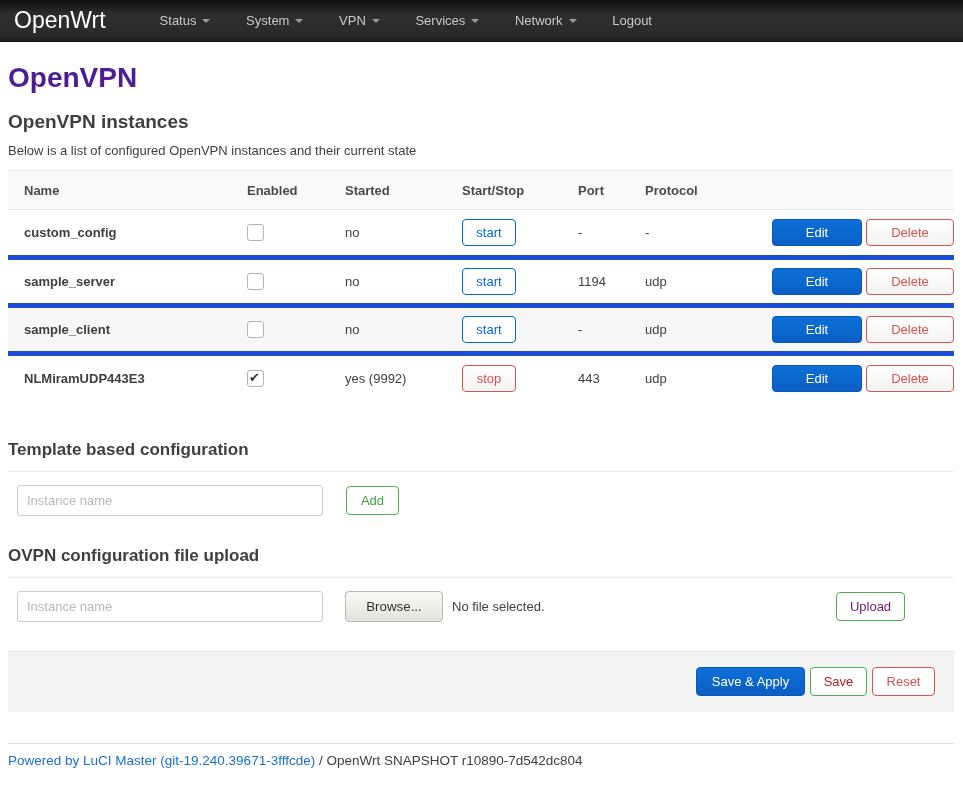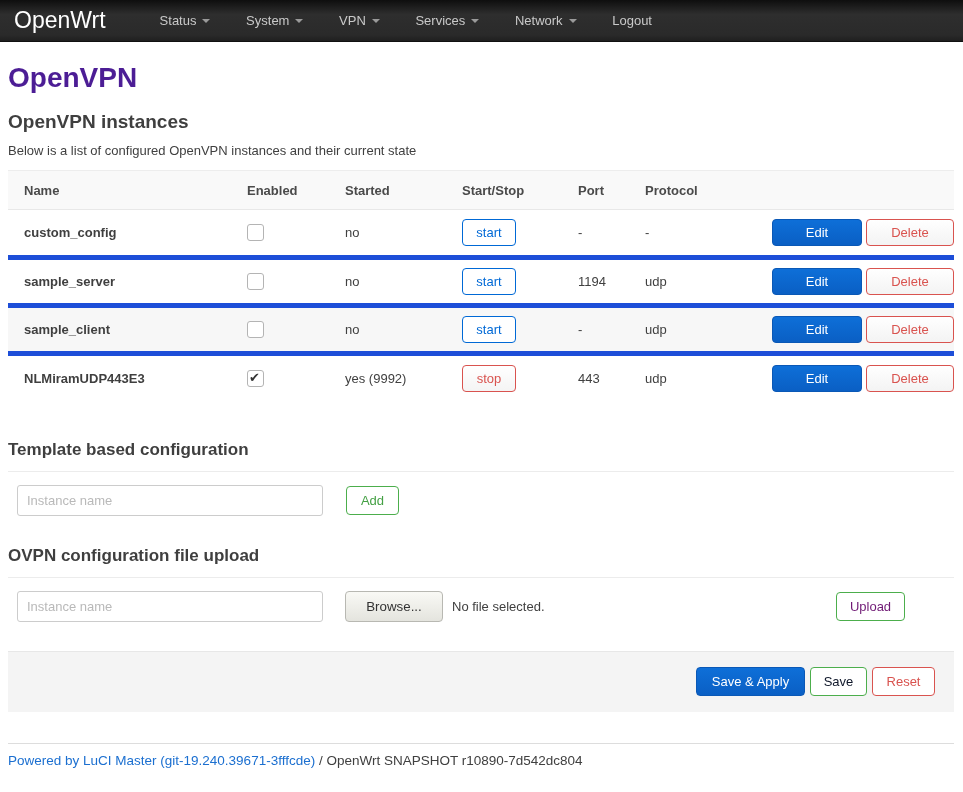--- a/index.html
+++ b/index.html
@@ -138,21 +138,21 @@
   .btn-delete { color: #d9534f; border-color: #d9534f; width: 88px; background: linear-gradient(#fff, #f3f3f3); }
   .btn-add    { color: #44a044; border-color: #4cae4c; width: 53px; padding: 6px 0; }
   .btn-upload { color: #701a75; border-color: #4cae4c; width: 69px; padding: 6px 0; }
   .btn-save-apply {
     background: linear-gradient(#0e6fd8, #0a5fc4);
     border-color: #0a58b6;
     color: #fff;
     width: 109px;
     padding: 6px 0;
   }
-  .btn-save  { color: #0f172a; border-color: #4cae4c; width: 57px; padding: 6px 0; }
+  .btn-save  { color: #b91c1c; border-color: #4cae4c; width: 57px; padding: 6px 0; }
   .btn-reset { color: #d9534f; border-color: #d9534f; width: 63px; padding: 6px 0; }
   .btn-browse {
     background: linear-gradient(#f9f9f5, #e4e4de);
     border: 1px solid #b8b8b2;
     color: #333;
     width: 98px;
     padding: 7px 0;
     border-radius: 4px;
   }
 

